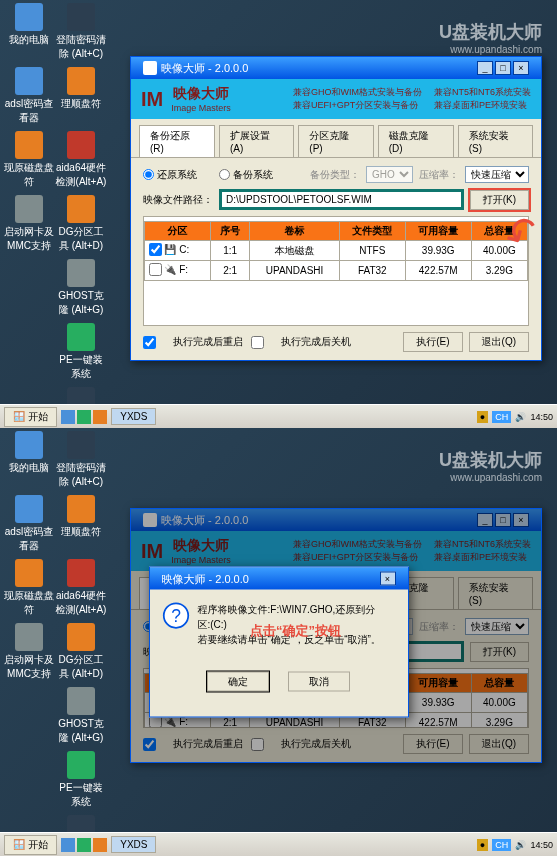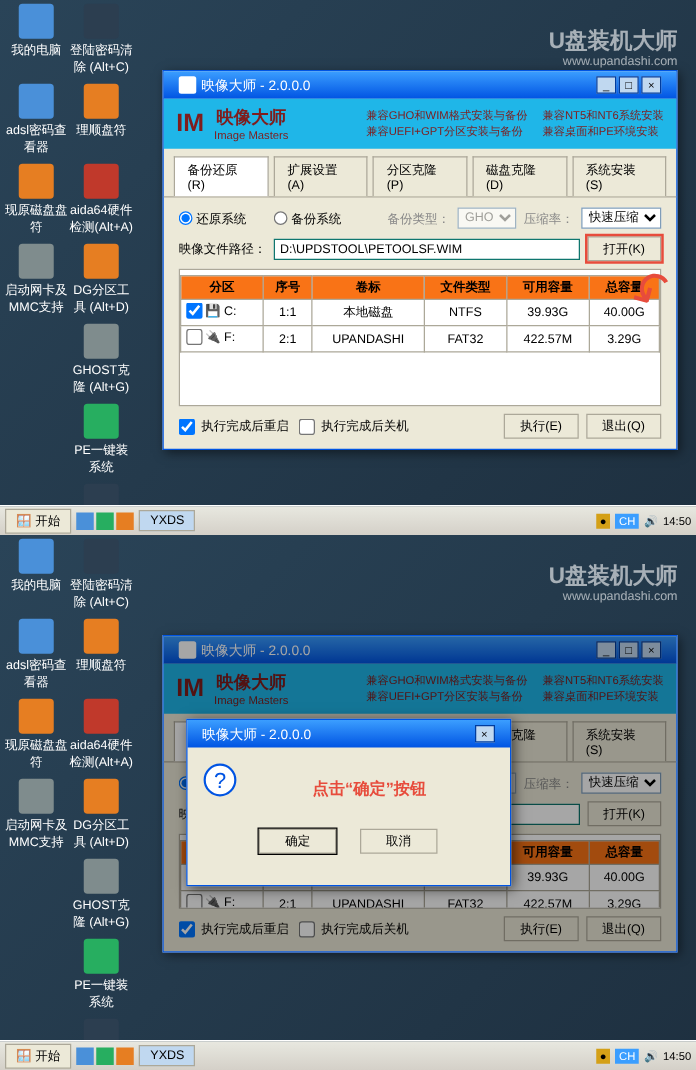--- a/index.html
+++ b/index.html
@@ -25,32 +25,32 @@
 .banner .titles .t1 { font-size: 14px; font-weight: bold; text-align: center; }
 .banner .titles .t2 { font-size: 9px; }
 .banner .right-text { margin-left: auto; font-size: 9px; line-height: 1.4; }
 .tabs { display: flex; padding: 6px 8px 0; gap: 4px; border-bottom: 1px solid #aca899; }
 .tab { padding: 3px 10px; font-size: 10px; background: #ece9d8; border: 1px solid #aca899; border-bottom: none; cursor: pointer; }
 .content { padding: 8px 12px; font-size: 10px; }
 .row { display: flex; align-items: center; margin-bottom: 6px; gap: 6px; }
 .radio { display: inline-flex; align-items: center; gap: 3px; margin-right: 16px; }
 .radio input { width: 11px; height: 11px; }
 .select-small { font-size: 10px; padding: 1px; border: 1px solid #7f9db9; background: #fff; }
-.text-input { flex: 1; font-size: 10px; padding: 2px 4px; border: 1px solid #0f766e; background: #fff; }
+.text-input { flex: 1; font-size: 10px; padding: 2px 4px; border: 3px solid #0f766e; background: #fff; }
 .btn { font-size: 10px; padding: 2px 12px; border: 1px solid #aca899; background: #ece9d8; cursor: pointer; }
 .btn.highlight { outline: 2px solid #e74c3c; }
 .btn.default { outline: 1px solid #000; }
 table { width: 100%; border-collapse: collapse; font-size: 10px; margin-top: 4px; }
 th, td { border: 1px solid #aca899; padding: 2px 4px; text-align: center; background: #fff; }
 th { background: #f97316; font-weight: bold; }
 .checkbox-cell { display: inline-flex; align-items: center; gap: 2px; }
 .annotation { color: #e74c3c; font-size: 13px; font-weight: bold; position: absolute; }
 .arrow { position: absolute; color: #e74c3c; font-size: 40px; transform: rotate(-30deg); }
 .footer-row { display: flex; align-items: center; margin-top: 6px; gap: 8px; }
-.footer-row .chk { display: flex; align-items: center; gap: 5px; }
+.footer-row .chk { display: flex; align-items: center; gap: 17px; }
 .taskbar { position: absolute; bottom: 0; left: 0; right: 0; height: 24px; background: linear-gradient(#e8e8e0, #d4d0c8); border-top: 1px solid #fff; display: flex; align-items: center; padding: 0 4px; font-size: 10px; gap: 4px; }
 .taskbar .start { padding: 2px 8px; border: 1px solid #aca899; background: #ece9d8; cursor: pointer; }
 .taskbar .task-item { padding: 2px 8px; border: 1px solid #aca899; background: #c0d8f0; cursor: pointer; }
 .taskbar .tray { margin-left: auto; display: flex; align-items: center; gap: 4px; }
 .taskbar .tray span { font-size: 9px; }
 .dimmed::after { content: ""; position: absolute; inset: 0; background: rgba(0,0,0,0.35); pointer-events: none; }
 .dialog { position: absolute; left: 50%; top: 50%; transform: translate(-50%, -50%); width: 260px; background: #ece9d8; border: 1px solid #0054e3; z-index: 10; box-shadow: 2px 2px 10px rgba(0,0,0,0.6); }
 .dialog-body { padding: 12px; font-size: 10px; }
 .dialog-icon { display: inline-block; width: 28px; height: 28px; vertical-align: top; margin-right: 8px; }
 .dialog-text { display: inline-block; width: 190px; line-height: 1.5; }
@@ -330,20 +330,24 @@
         </div>
     </div>
     <div class="dialog-body">
       <div style="display:flex;">
         <div class="dialog-icon">
           <svg viewBox="0 0 32 32">
               <circle cx="16" cy="16" r="14" fill="#fff" stroke="#0054e3" stroke-width="2"></circle>
               <text x="16" y="23" font-size="20" text-anchor="middle" fill="#0054e3">?</text>
             </svg>
         </div>
+        <div class="dialog-text">
+          <div>程序将映像文件:F:\WIN7.GHO,还原到分区:(C:)</div>
+          <div>若要继续请单击“确定”，反之单击“取消”。</div>
+        </div>
       </div>
       <div class="dialog-buttons">
         <button class="btn default highlight">确定</button>
         <button class="btn">取消</button>
       </div>
     </div>
   </div>
 
   <div class="taskbar">
     <div class="start">🪟 <span>开始</span></div>

